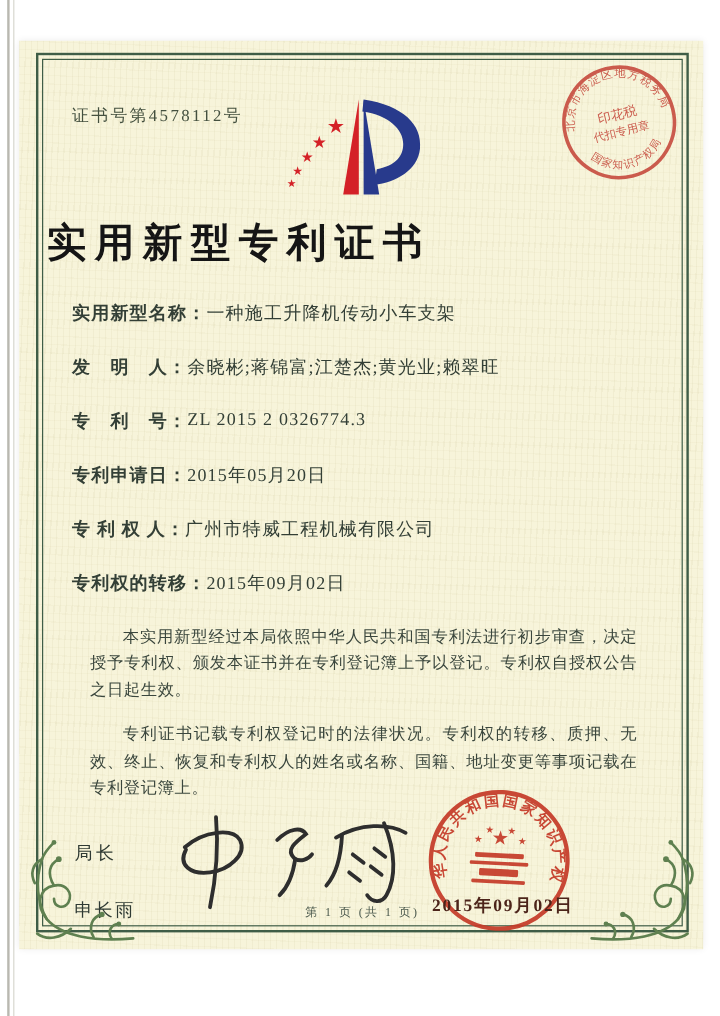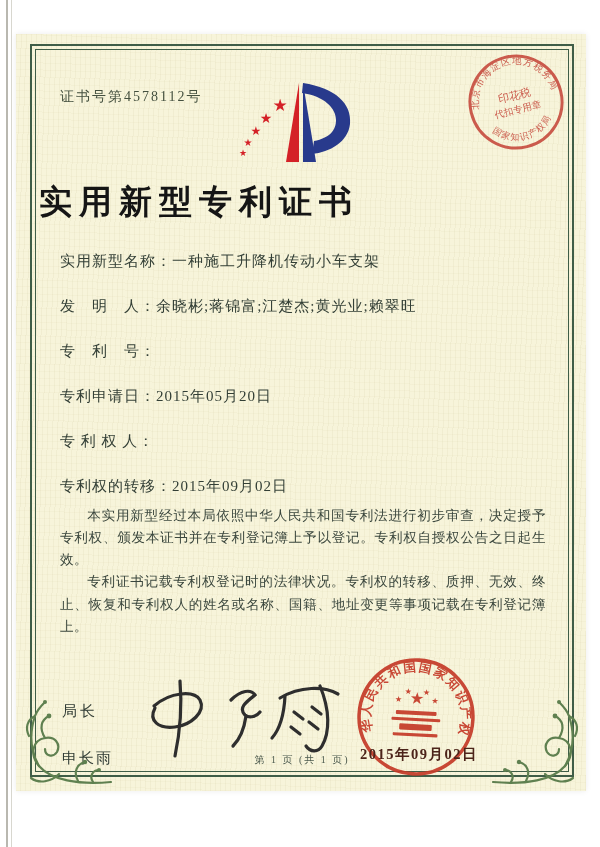--- a/index.html
+++ b/index.html
@@ -23,27 +23,27 @@
   }
   .cert-number{position:absolute;left:28px;top:42px;font-size:14px;letter-spacing:2px;color:#44503f;}
   .tax-stamp{position:absolute;left:434px;top:6px;width:100px;height:100px;transform:rotate(-14deg);opacity:.88;}
   .logo{position:absolute;left:204px;top:34px;width:135px;height:94px;}
   .title{
     position:absolute;left:0;right:0;top:134px;text-align:left;
     font-size:33px;font-weight:bold;letter-spacing:7px;text-indent:7px;color:#151515;
   }
   .fields{position:absolute;left:28px;top:206px;right:22px;}
   .field-row{height:45px;font-size:15px;color:#333f36;display:flex;align-items:flex-start;}
-  .field-label{white-space:pre;letter-spacing:1px;}
+  .field-label{white-space:pre;letter-spacing:1px;font-weight:bold;}
   .field-value{letter-spacing:1px;}
   .body-text{
     position:absolute;left:28px;right:26px;top:459px;
     font-size:13.6px;line-height:1.63;color:#3a463d;text-align:justify;letter-spacing:.5px;
   }
-  .body-text p{margin:0;text-indent:2em;}
+  .body-text p{margin:15px;text-indent:2em;}
   .sig-title{position:absolute;left:30px;top:656px;font-size:15px;color:#2f3a33;letter-spacing:3px;}
   .sig-name{position:absolute;left:30px;top:687px;font-size:15px;color:#2f3a33;letter-spacing:2px;margin-top:16px;}
   .signature-svg{position:absolute;left:102px;top:628px;z-index:2;}
   .seal{position:absolute;left:323px;top:610px;width:122px;height:122px;z-index:2;opacity:.92;transform:rotate(3deg);}
   .seal-date{
     position:absolute;left:328px;top:699px;z-index:3;
     font-size:14.5px;font-weight:bold;color:#4c241a;letter-spacing:1.5px;
   }
   .footer{position:absolute;left:0;right:0;bottom:8px;text-align:center;font-size:10px;color:#4c5a4e;letter-spacing:2px;}
   .ornament-left{position:absolute;left:-9px;bottom:-11px;z-index:4;}
@@ -97,27 +97,29 @@
       <div class="field-row">
         <span class="field-label">实用新型名称：</span>
         <span class="field-value">一种施工升降机传动小车支架</span>
       </div>
       <div class="field-row">
         <span class="field-label">发　明　人：</span>
         <span class="field-value">余晓彬;蒋锦富;江楚杰;黄光业;赖翠旺</span>
       </div>
       <div class="field-row">
         <span class="field-label">专　利　号：</span>
+        <span class="field-value">ZL 2015 2 0326774.3</span>
       </div>
       <div class="field-row">
         <span class="field-label">专利申请日：</span>
         <span class="field-value">2015年05月20日</span>
       </div>
       <div class="field-row">
         <span class="field-label">专 利 权 人：</span>
+        <span class="field-value">广州市特威工程机械有限公司</span>
       </div>
       <div class="field-row">
         <span class="field-label">专利权的转移：</span>
         <span class="field-value">2015年09月02日</span>
       </div>
     </div>
 
     <div class="body-text">
       <p>本实用新型经过本局依照中华人民共和国专利法进行初步审查，决定授予专利权、颁发本证书并在专利登记簿上予以登记。专利权自授权公告之日起生效。</p>
       <p>专利证书记载专利权登记时的法律状况。专利权的转移、质押、无效、终止、恢复和专利权人的姓名或名称、国籍、地址变更等事项记载在专利登记簿上。</p>

